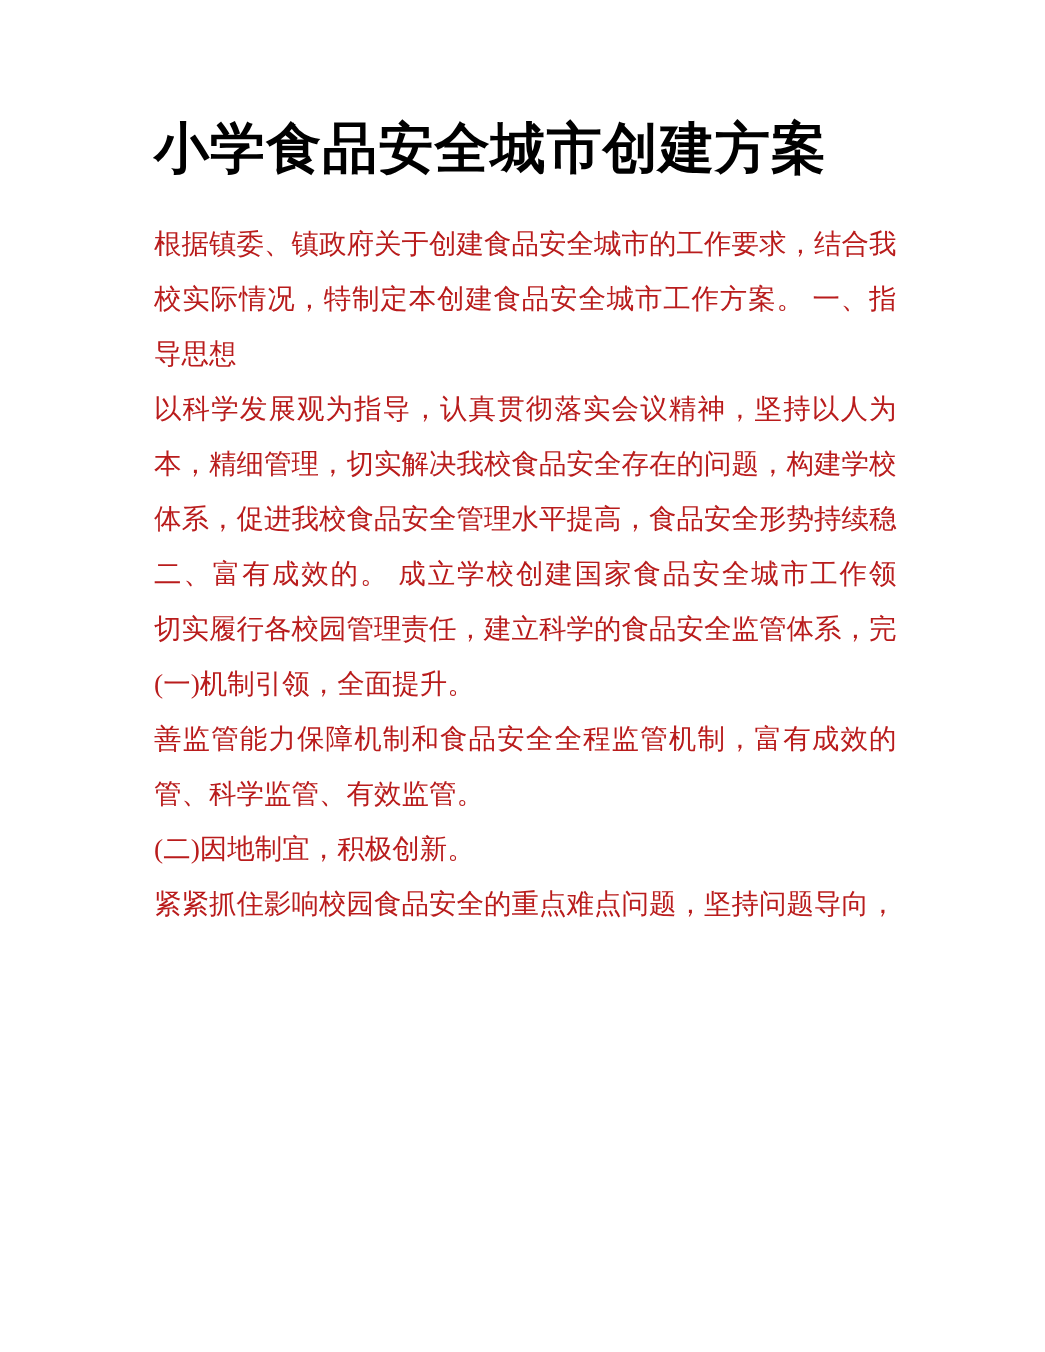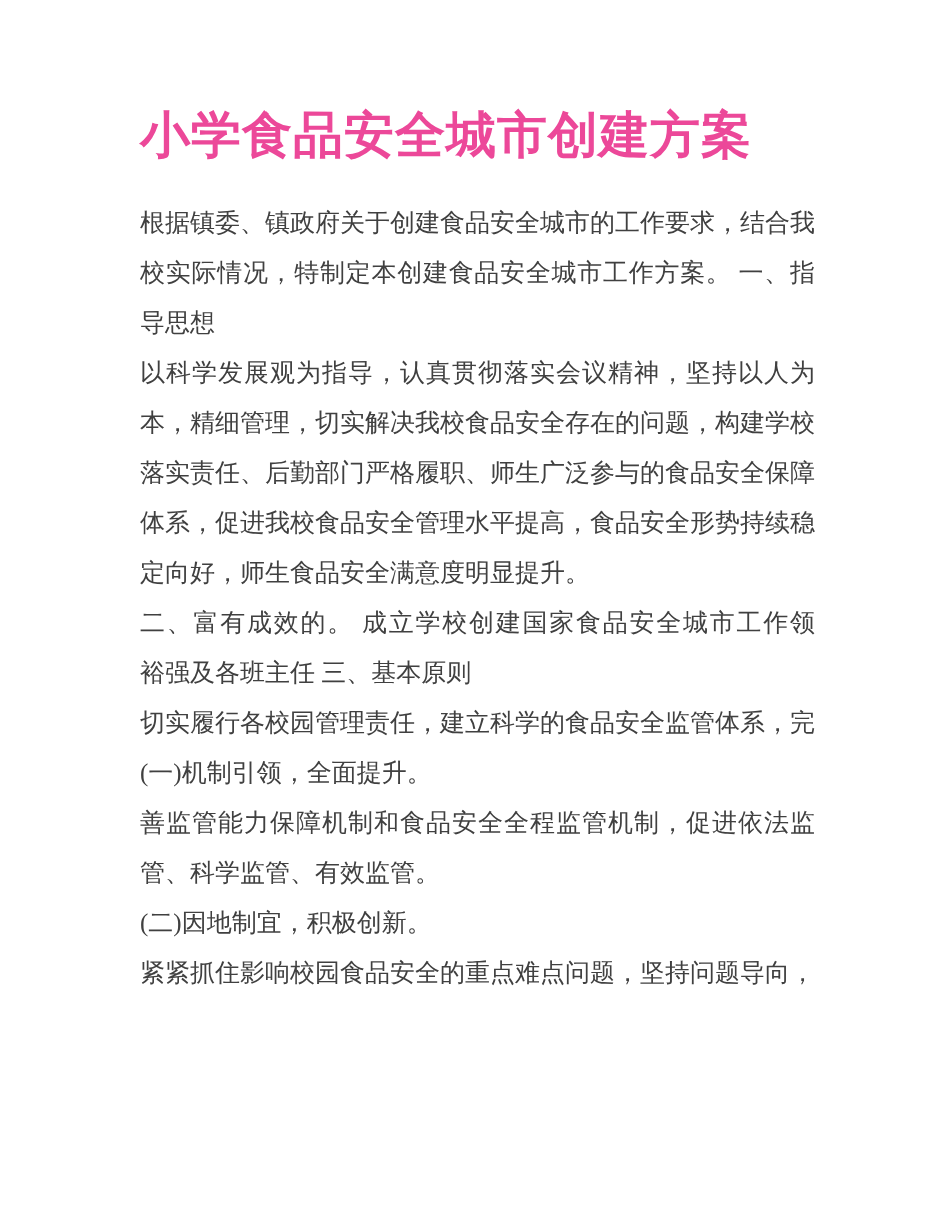--- a/index.html
+++ b/index.html
@@ -24,34 +24,34 @@
   .doc-title {
     position: absolute;
     left: 140px;
     top: 100px;
     margin: 0;
     width: 675px;
     font-size: 50px;
     line-height: 70px;
     font-weight: bold;
     letter-spacing: 1px;
-    color: #ec4899;
+    color: #000000;
     white-space: nowrap;
   }
   .doc-body {
     position: absolute;
     left: 140px;
     top: 198px;
     width: 675px;
   }
   .line {
     height: 50px;
     line-height: 50px;
     font-size: 25px;
-    color: #404040;
+    color: #b91c1c;
     white-space: nowrap;
     overflow: visible;
   }
   .line.full {
     text-align: justify;
     text-align-last: justify;
     -moz-text-align-last: justify;
     text-justify: inter-character;
   }
 </style>
@@ -60,25 +60,22 @@
 
 <div class="page">
   <h1 class="doc-title">小学食品安全城市创建方案</h1>
 
   <div class="doc-body" id="doc-body">
       <div class="line full">根据镇委、镇政府关于创建食品安全城市的工作要求，结合我</div>
       <div class="line full">校实际情况，特制定本创建食品安全城市工作方案。 一、指</div>
       <div class="line">导思想</div>
       <div class="line full">以科学发展观为指导，认真贯彻落实会议精神，坚持以人为</div>
       <div class="line full">本，精细管理，切实解决我校食品安全存在的问题，构建学校</div>
-      <div class="line full">落实责任、后勤部门严格履职、师生广泛参与的食品安全保障</div>
       <div class="line full">体系，促进我校食品安全管理水平提高，食品安全形势持续稳</div>
-      <div class="line">定向好，师生食品安全满意度明显提升。</div>
       <div class="line full">二、富有成效的。 成立学校创建国家食品安全城市工作领</div>
-      <div class="line">裕强及各班主任 三、基本原则</div>
       <div class="line full">切实履行各校园管理责任，建立科学的食品安全监管体系，完</div>
       <div class="line">(一)机制引领，全面提升。</div>
-      <div class="line full">善监管能力保障机制和食品安全全程监管机制，促进依法监</div>
+      <div class="line full">善监管能力保障机制和食品安全全程监管机制，富有成效的</div>
       <div class="line">管、科学监管、有效监管。</div>
       <div class="line">(二)因地制宜，积极创新。</div>
       <div class="line full">紧紧抓住影响校园食品安全的重点难点问题，坚持问题导向，</div>
     </div>
 </div>
 
 </body></html>

